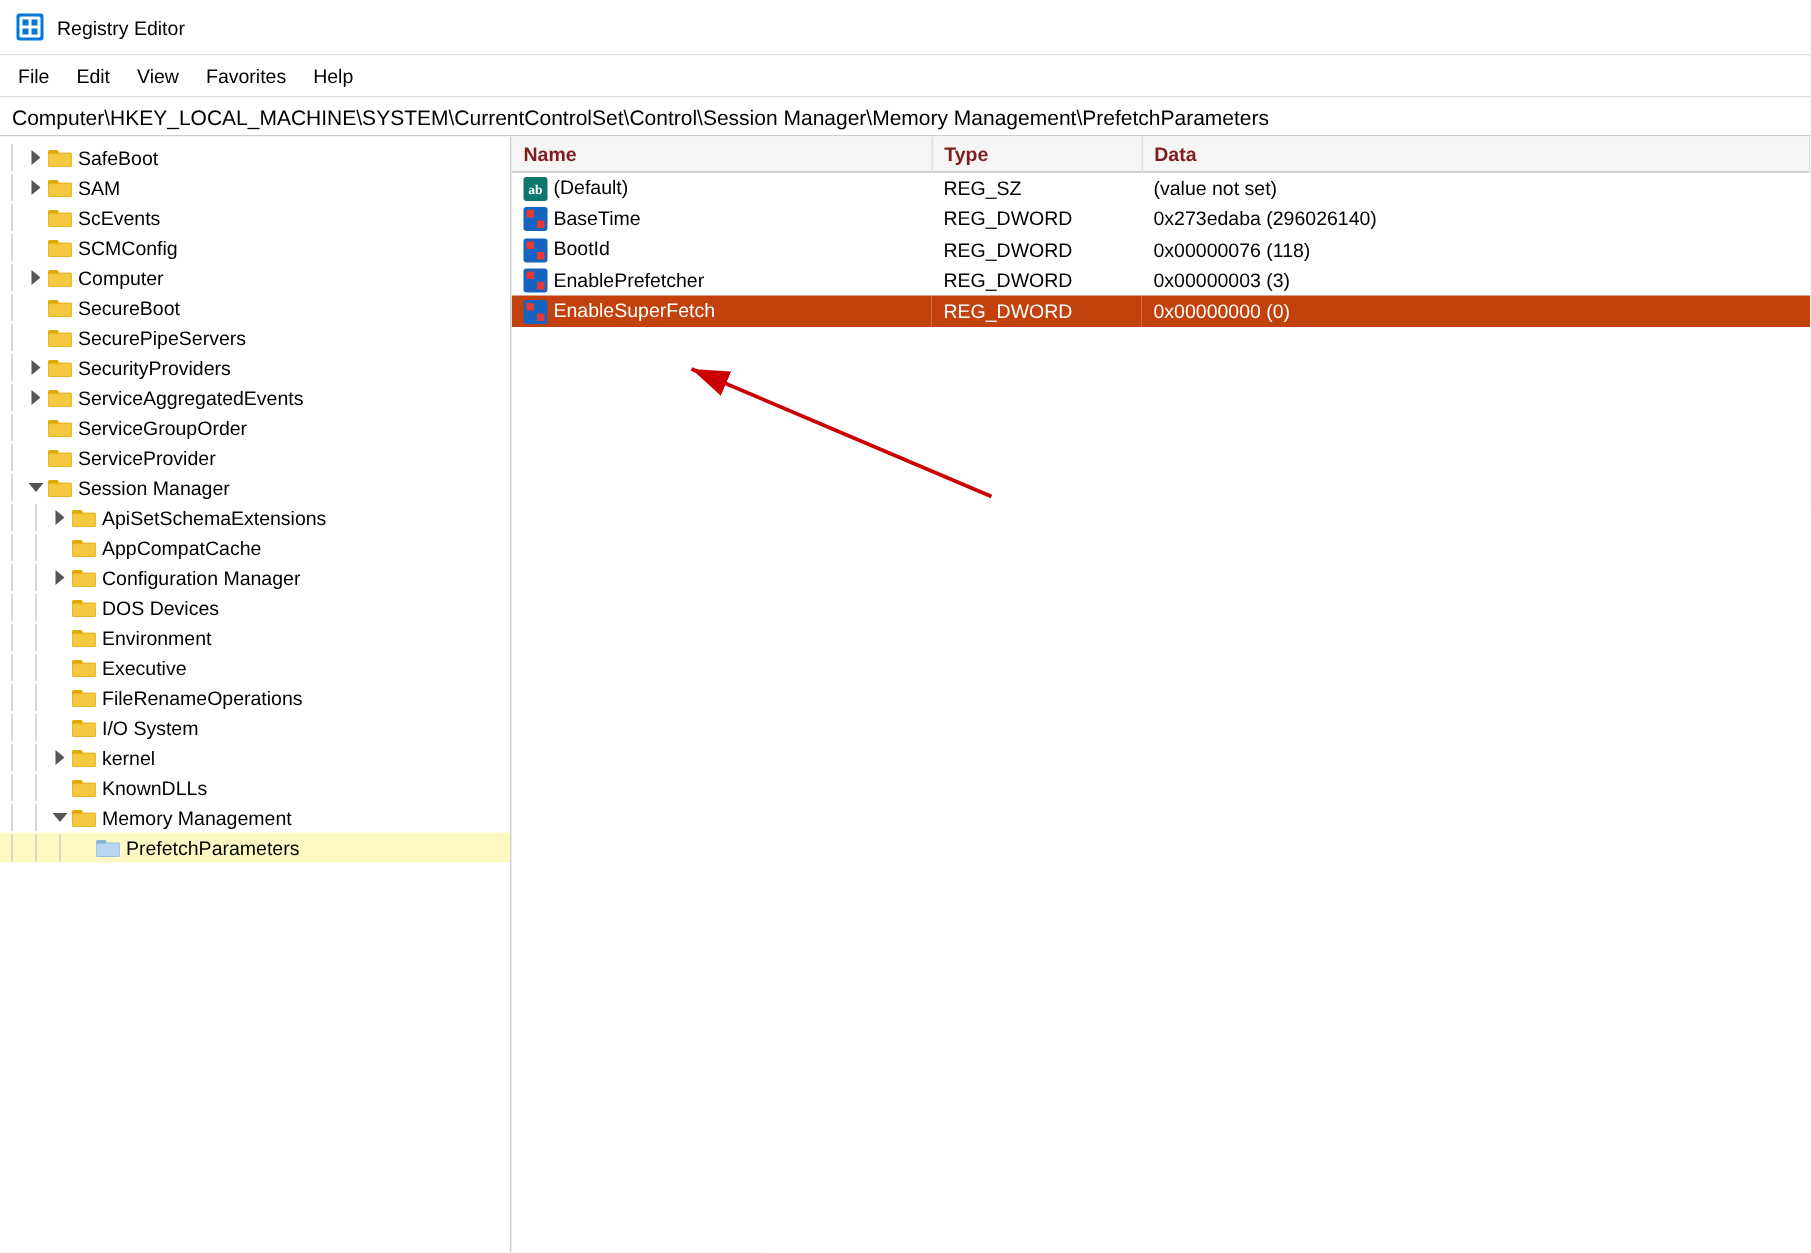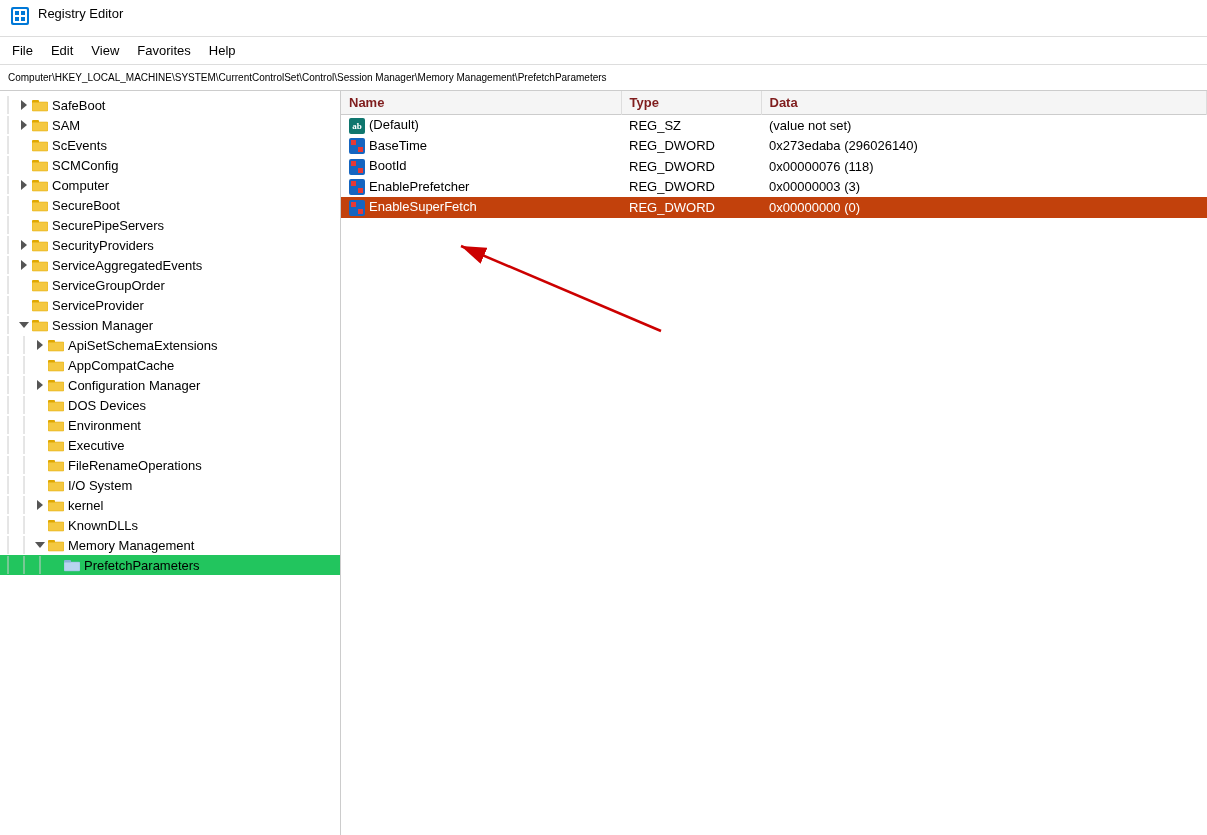--- a/index.html
+++ b/index.html
@@ -10,21 +10,21 @@
       width: 1207px;
       height: 835px;
       overflow: hidden;
       display: flex;
       flex-direction: column;
     }
     
     .title-bar {
       background: #fff;
       display: flex;
-      align-items: flex-start;
+      align-items: center;
       padding: 6px 10px;
       border-bottom: 1px solid #ddd;
       height: 37px;
     }
     .title-bar-icon {
       width: 20px;
       height: 20px;
       margin-right: 8px;
       flex-shrink: 0;
     }
@@ -47,21 +47,21 @@
       padding: 3px 8px;
       cursor: pointer;
       color: #000;
       border-radius: 3px;
     }
     
     .address-bar {
       background: #fff;
       border-bottom: 1px solid #ccc;
       padding: 4px 8px;
-      font-size: 10px;
+      font-size: 14px;
       color: #000;
       height: 26px;
       display: flex;
       align-items: center;
     }
     
     .main-content {
       display: flex;
       flex: 1;
       overflow: hidden;
@@ -79,21 +79,21 @@
       position: relative;
     }
     .tree-item {
       display: flex;
       align-items: center;
       padding: 1px 0;
       cursor: pointer;
       white-space: nowrap;
       user-select: none;
     }
-    .tree-item.selected { background: #22c55e; }
+    .tree-item.selected { background: #fef9c3; }
     .tree-indent {
       display: inline-block;
       width: 16px;
       flex-shrink: 0;
     }
     .tree-expander {
       width: 16px;
       flex-shrink: 0;
       display: inline-flex;
       align-items: center;

